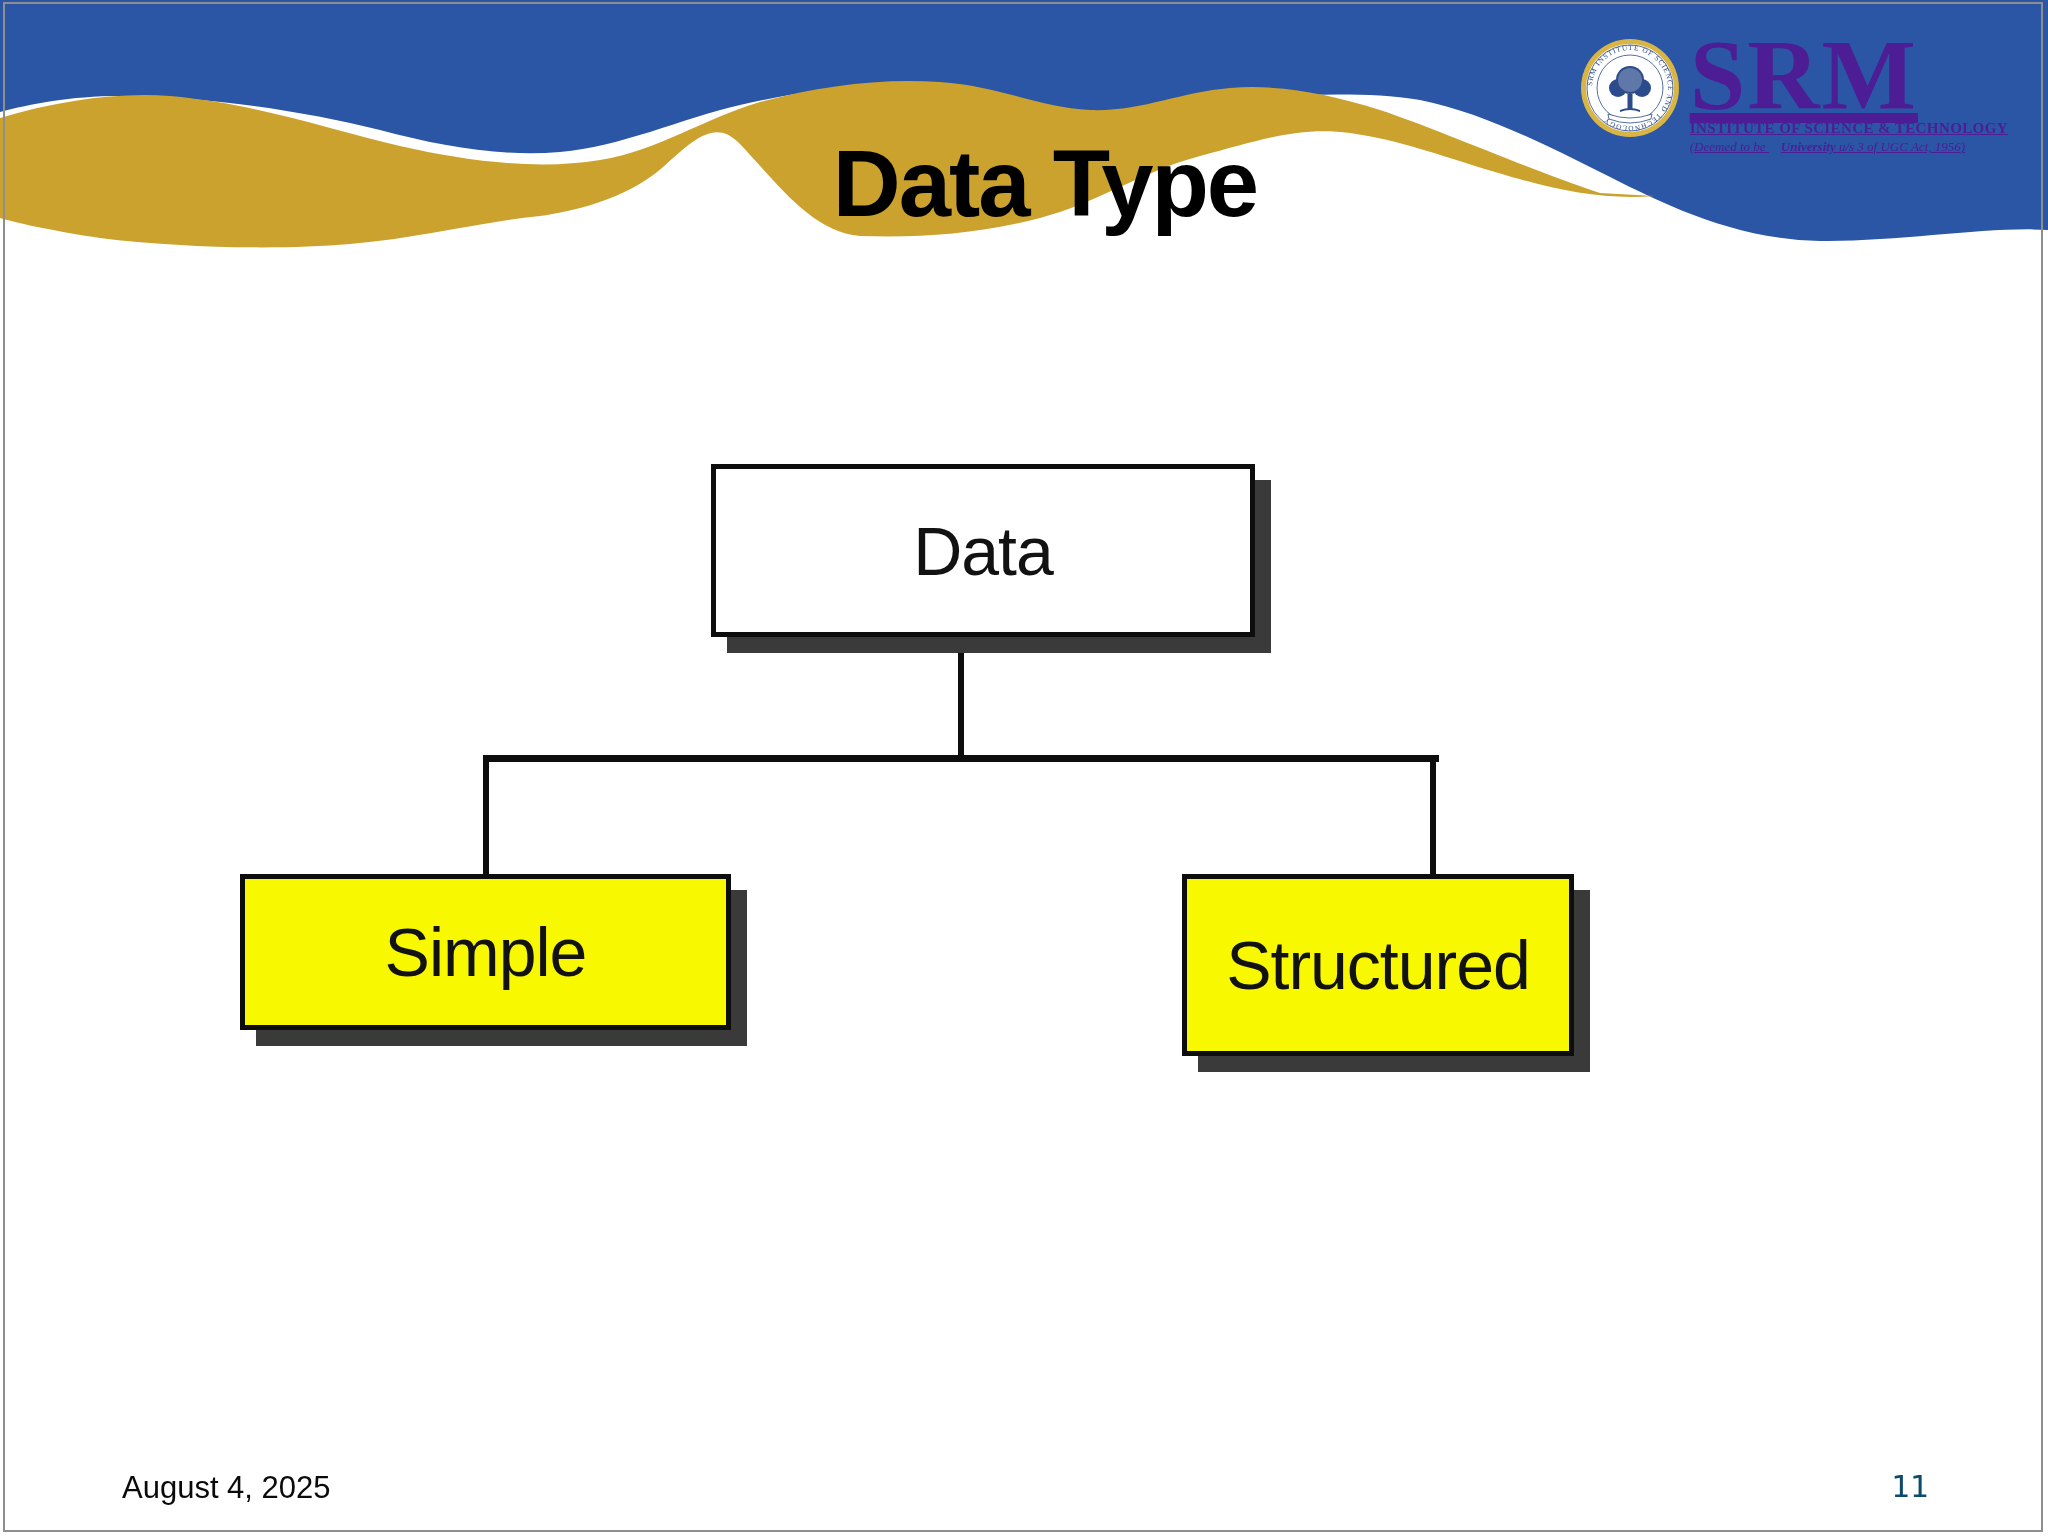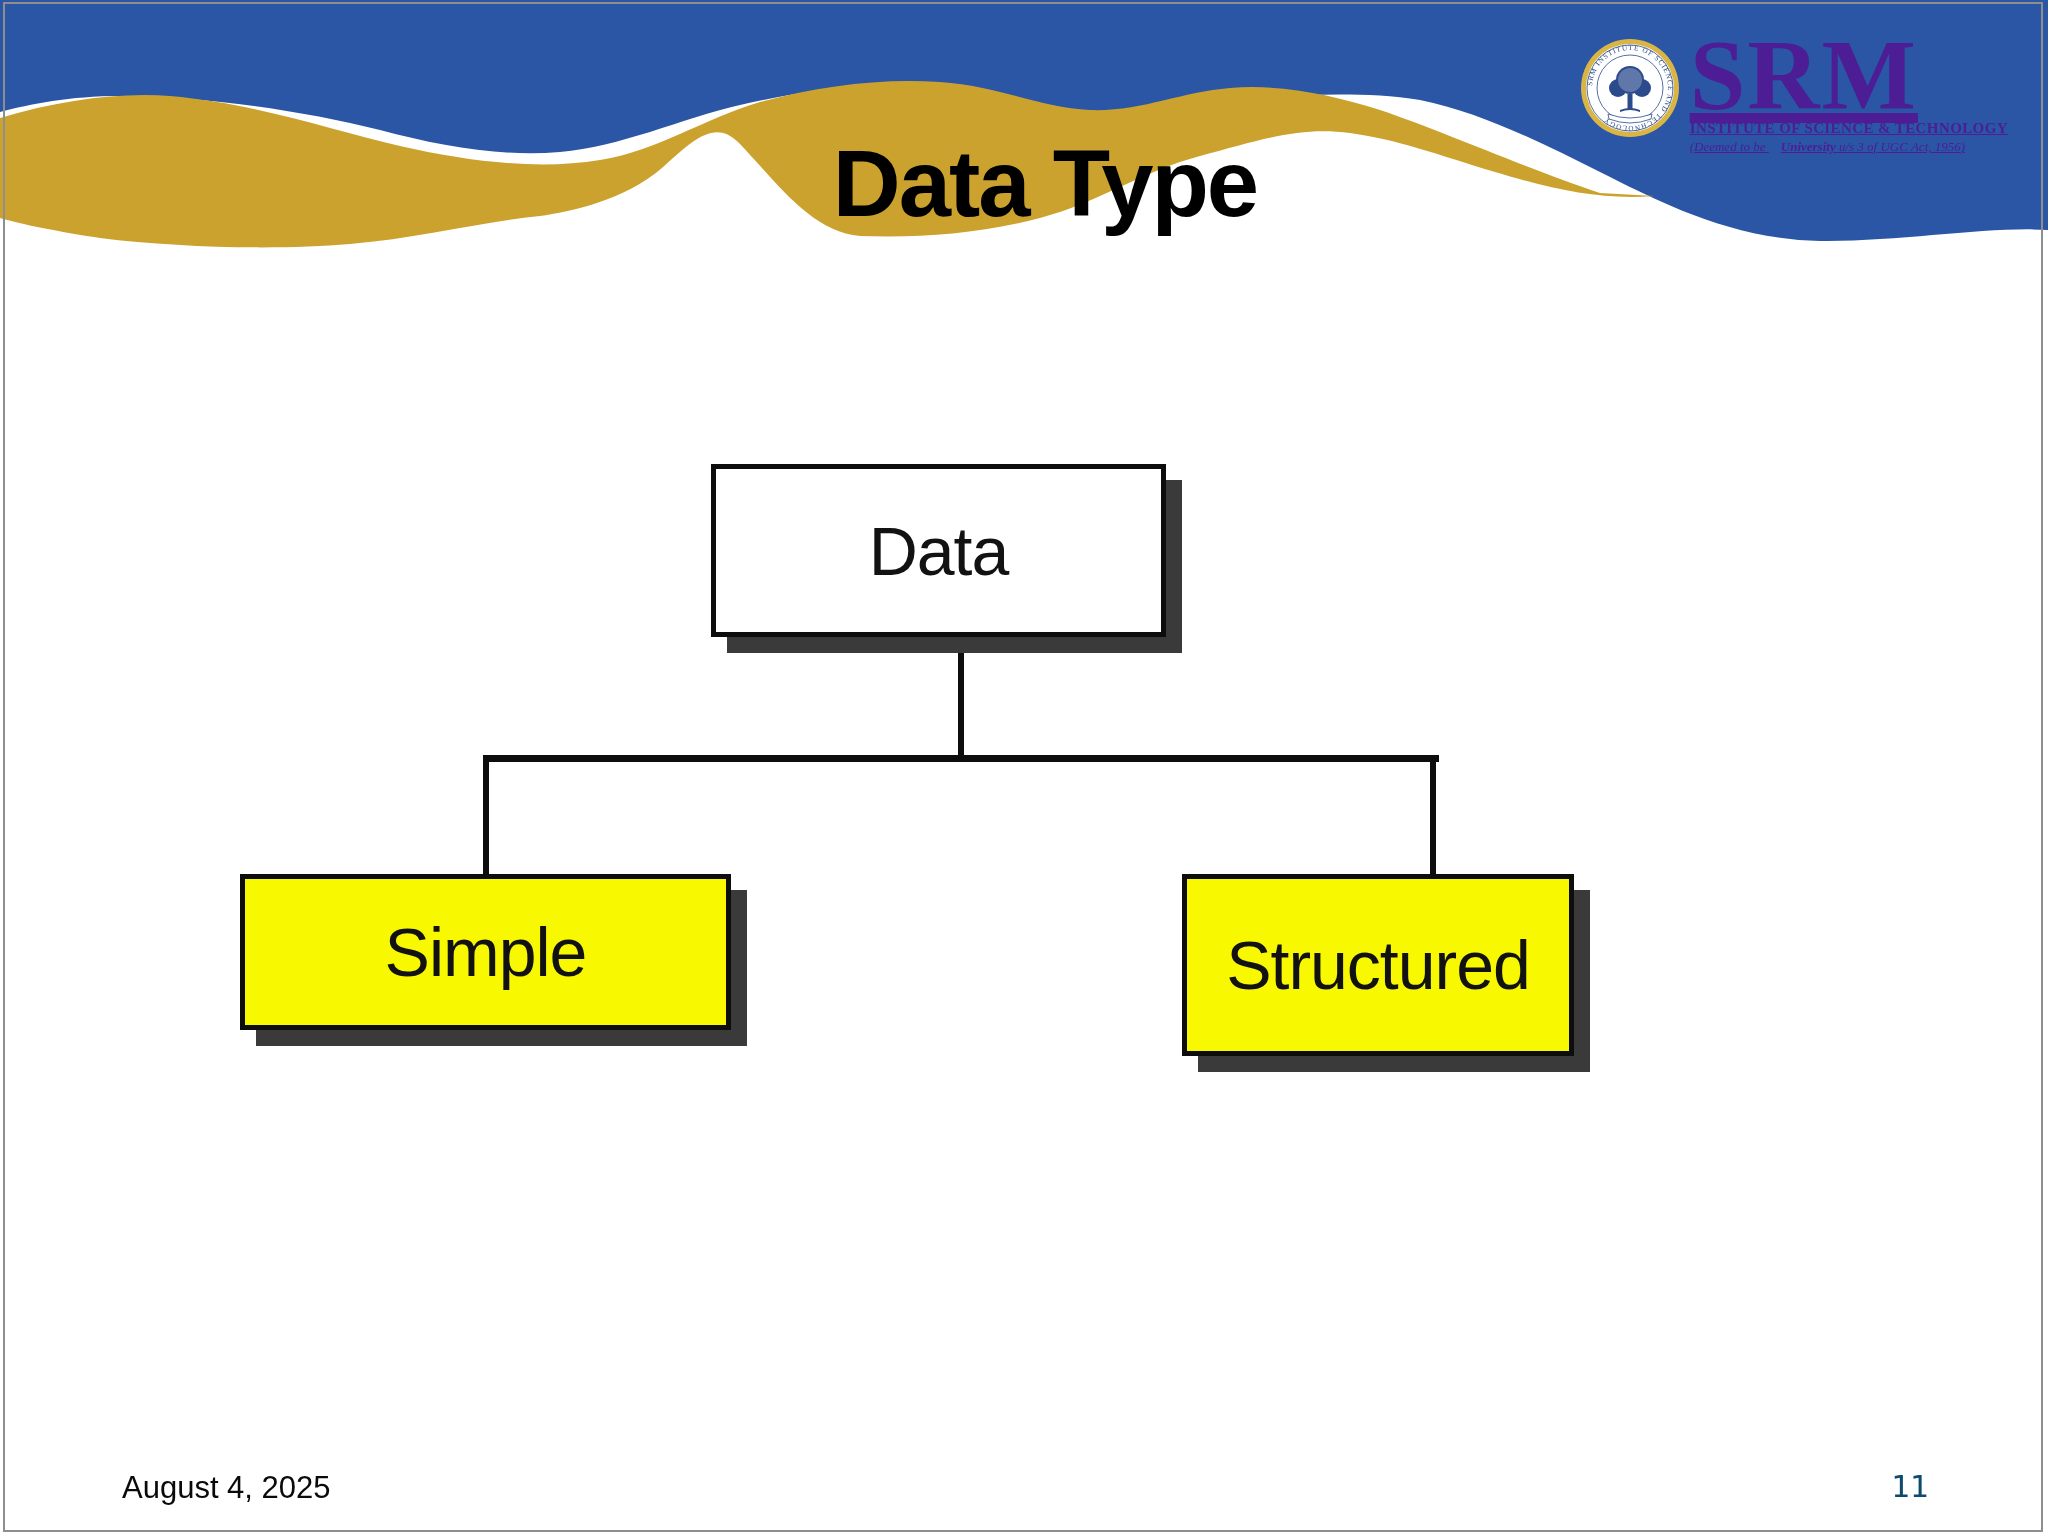--- a/index.html
+++ b/index.html
@@ -37,21 +37,21 @@
   .logo-line2{font-size:13px;font-style:italic;margin-top:2px;white-space:nowrap;}
   .logo-line2 b{font-style:italic;margin-left:12px;}
   
   .node{
     position:absolute;display:flex;align-items:center;justify-content:center;
     border:5px solid #0d0d0d;box-sizing:border-box;
     box-shadow:16px 16px 0 #3a3a3a;
     font-size:68px;color:#121212;letter-spacing:-1px;
     z-index:4;
   }
-  .node-root{left:711px;top:464px;width:455px;height:173px;background:#ffffff;}
+  .node-root{left:711px;top:464px;width:544px;height:173px;background:#ffffff;}
   .node-left{left:240px;top:874px;width:491px;height:156px;background:#f8f800;}
   .node-right{left:1182px;top:874px;width:392px;height:182px;background:#f8f800;}
   .conn{position:absolute;background:#0d0d0d;z-index:3;}
   .conn-root-drop{left:958px;top:637px;width:6px;height:123px;}
   .conn-hbar{left:483px;top:755px;width:956px;height:7px;}
   .conn-left-drop{left:483px;top:755px;width:6px;height:121px;}
   .conn-right-drop{left:1430px;top:755px;width:6px;height:121px;}
   
   .footer-date{
     position:absolute;left:122px;top:1470px;font-size:31px;color:#0a0a0a;z-index:5;

